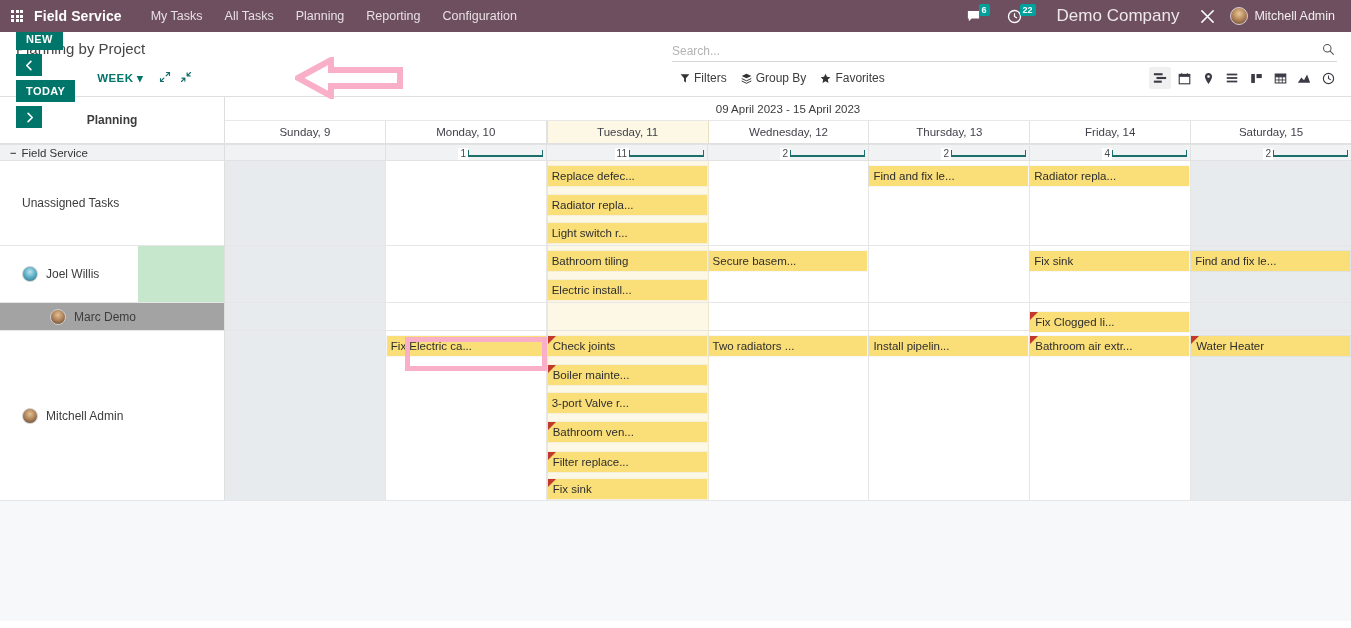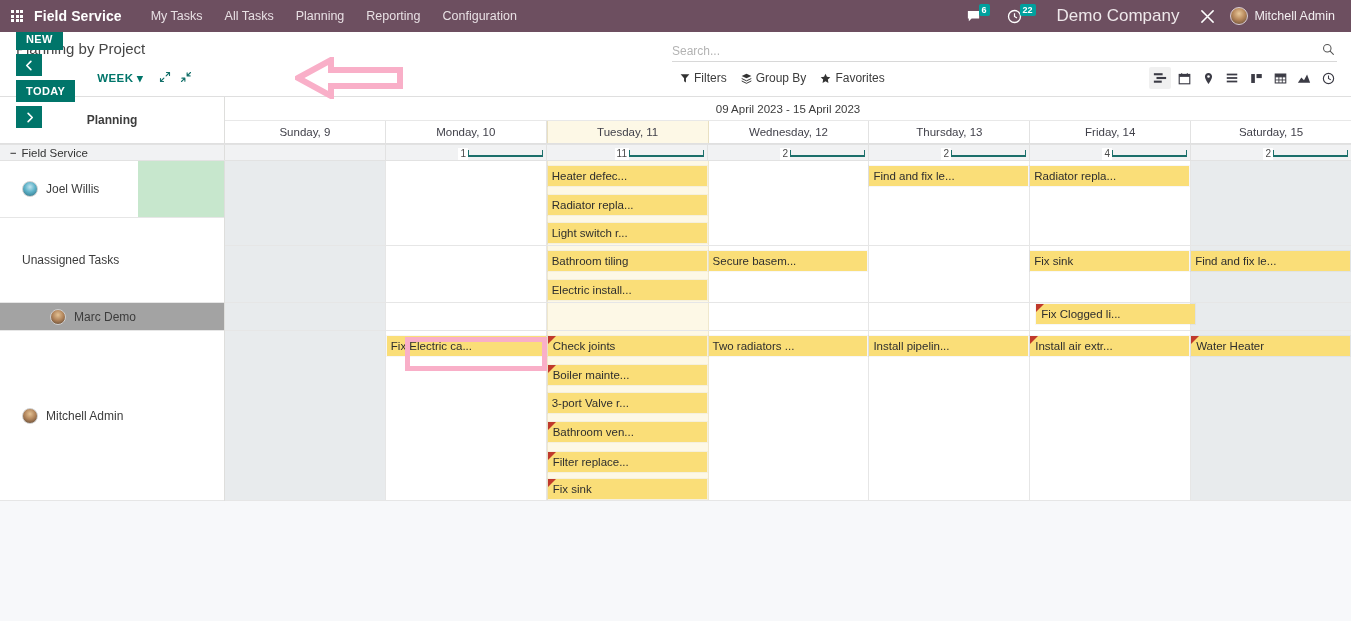--- a/index.html
+++ b/index.html
@@ -392,31 +392,31 @@
           <div class="pill-wrap">
             <span class="pill-num">2</span>
             <div class="pill-bar"></div>
           </div>
         </div>
       </div>
   </div>
 
   <div class="g-body">
     <div class="g-side" id="side-rows">
+        <div class="side-row" style="height: 85px;">
+          <div class="rowlabel">
+            <span>Unassigned Tasks</span>
+          </div>
+        </div>
         <div class="side-row highlight-green" style="height: 57px;">
           <div class="rowlabel">
             <span class="avatar-row joel"></span>
             <span>Joel Willis</span>
           </div>
         </div>
-        <div class="side-row" style="height: 85px;">
-          <div class="rowlabel">
-            <span>Unassigned Tasks</span>
-          </div>
-        </div>
         <div class="side-row highlight-pink" style="height: 28px;">
           <div class="rowlabel">
             <span class="avatar-row"></span>
             <span>Marc Demo</span>
           </div>
         </div>
         <div class="side-row" style="height: 170px;">
           <div class="rowlabel">
             <span class="avatar-row"></span>
             <span>Mitchell Admin</span>
@@ -427,21 +427,21 @@
         <div class="grid-row" style="height: 85px;">
           <div class="grid-bg">
             <div class="grid-cell weekend"></div>
             <div class="grid-cell"></div>
             <div class="grid-cell today"></div>
             <div class="grid-cell"></div>
             <div class="grid-cell"></div>
             <div class="grid-cell"></div>
             <div class="grid-cell weekend"></div>
           </div>
-          <div class="pill" style="left: calc(28.5714% + 1px); width: calc(14.2857% - 2px); top: 5px;">Heater defec...</div>
+          <div class="pill" style="left: calc(28.5714% + 1px); width: calc(14.2857% - 2px); top: 5px;">Replace defec...</div>
           <div class="pill" style="left: calc(28.5714% + 1px); width: calc(14.2857% - 2px); top: 33.5px;">Radiator repla...</div>
           <div class="pill" style="left: calc(28.5714% + 1px); width: calc(14.2857% - 2px); top: 62px;">Light switch r...</div>
           <div class="pill" style="left: calc(57.1429% + 1px); width: calc(14.2857% - 2px); top: 5px;">Find and fix le...</div>
           <div class="pill" style="left: calc(71.4286% + 1px); width: calc(14.2857% - 2px); top: 5px;">Radiator repla...</div>
         </div>
         <div class="grid-row" style="height: 57px;">
           <div class="grid-bg">
             <div class="grid-cell weekend"></div>
             <div class="grid-cell"></div>
             <div class="grid-cell today"></div>
@@ -459,42 +459,42 @@
         <div class="grid-row" style="height: 28px;">
           <div class="grid-bg">
             <div class="grid-cell weekend"></div>
             <div class="grid-cell"></div>
             <div class="grid-cell today"></div>
             <div class="grid-cell"></div>
             <div class="grid-cell"></div>
             <div class="grid-cell"></div>
             <div class="grid-cell weekend"></div>
           </div>
-          <div class="pill warn" style="left: calc(71.4286% + 1px); width: calc(14.2857% - 2px); top: 1px; margin-left: 6px;">Fix Clogged li...</div>
+          <div class="pill warn" style="left: calc(71.4286% + 1px); width: calc(14.2857% - 2px); top: 9px;">Fix Clogged li...</div>
         </div>
         <div class="grid-row" style="height: 170px;">
           <div class="grid-bg">
             <div class="grid-cell weekend"></div>
             <div class="grid-cell"></div>
             <div class="grid-cell today"></div>
             <div class="grid-cell"></div>
             <div class="grid-cell"></div>
             <div class="grid-cell"></div>
             <div class="grid-cell weekend"></div>
           </div>
           <div class="pill" style="left: calc(14.2857% + 1px); width: calc(14.2857% - 2px); top: 5px;">Fix Electric ca...</div>
           <div class="pill warn" style="left: calc(28.5714% + 1px); width: calc(14.2857% - 2px); top: 5px;">Check joints</div>
           <div class="pill warn" style="left: calc(28.5714% + 1px); width: calc(14.2857% - 2px); top: 33.5px;">Boiler mainte...</div>
           <div class="pill" style="left: calc(28.5714% + 1px); width: calc(14.2857% - 2px); top: 62px;">3-port Valve r...</div>
           <div class="pill warn" style="left: calc(28.5714% + 1px); width: calc(14.2857% - 2px); top: 90.5px;">Bathroom ven...</div>
           <div class="pill warn" style="left: calc(28.5714% + 1px); width: calc(14.2857% - 2px); top: 121px;">Filter replace...</div>
           <div class="pill warn" style="left: calc(28.5714% + 1px); width: calc(14.2857% - 2px); top: 147.5px;">Fix sink</div>
           <div class="pill" style="left: calc(42.8571% + 1px); width: calc(14.2857% - 2px); top: 5px;">Two radiators ...</div>
           <div class="pill" style="left: calc(57.1429% + 1px); width: calc(14.2857% - 2px); top: 5px;">Install pipelin...</div>
-          <div class="pill warn" style="left: calc(71.4286% + 1px); width: calc(14.2857% - 2px); top: 5px;">Install air extr...</div>
+          <div class="pill warn" style="left: calc(71.4286% + 1px); width: calc(14.2857% - 2px); top: 5px;">Bathroom air extr...</div>
           <div class="pill warn" style="left: calc(85.7143% + 1px); width: calc(14.2857% - 2px); top: 5px;">Water Heater</div>
         </div>
       </div>
   </div>
 </div>
 
 <div class="filler" style="height:120px"></div>
 
 <div class="annot-rect" id="annot-rect" style="left: 405px; top: 337px; width: 142px; height: 34px; border-color: rgb(249, 175, 200);"></div>
 <svg class="annot-arrow" id="annot-arrow" width="110" height="42" style="left:295px;top:57px" viewBox="0 0 110 42">

